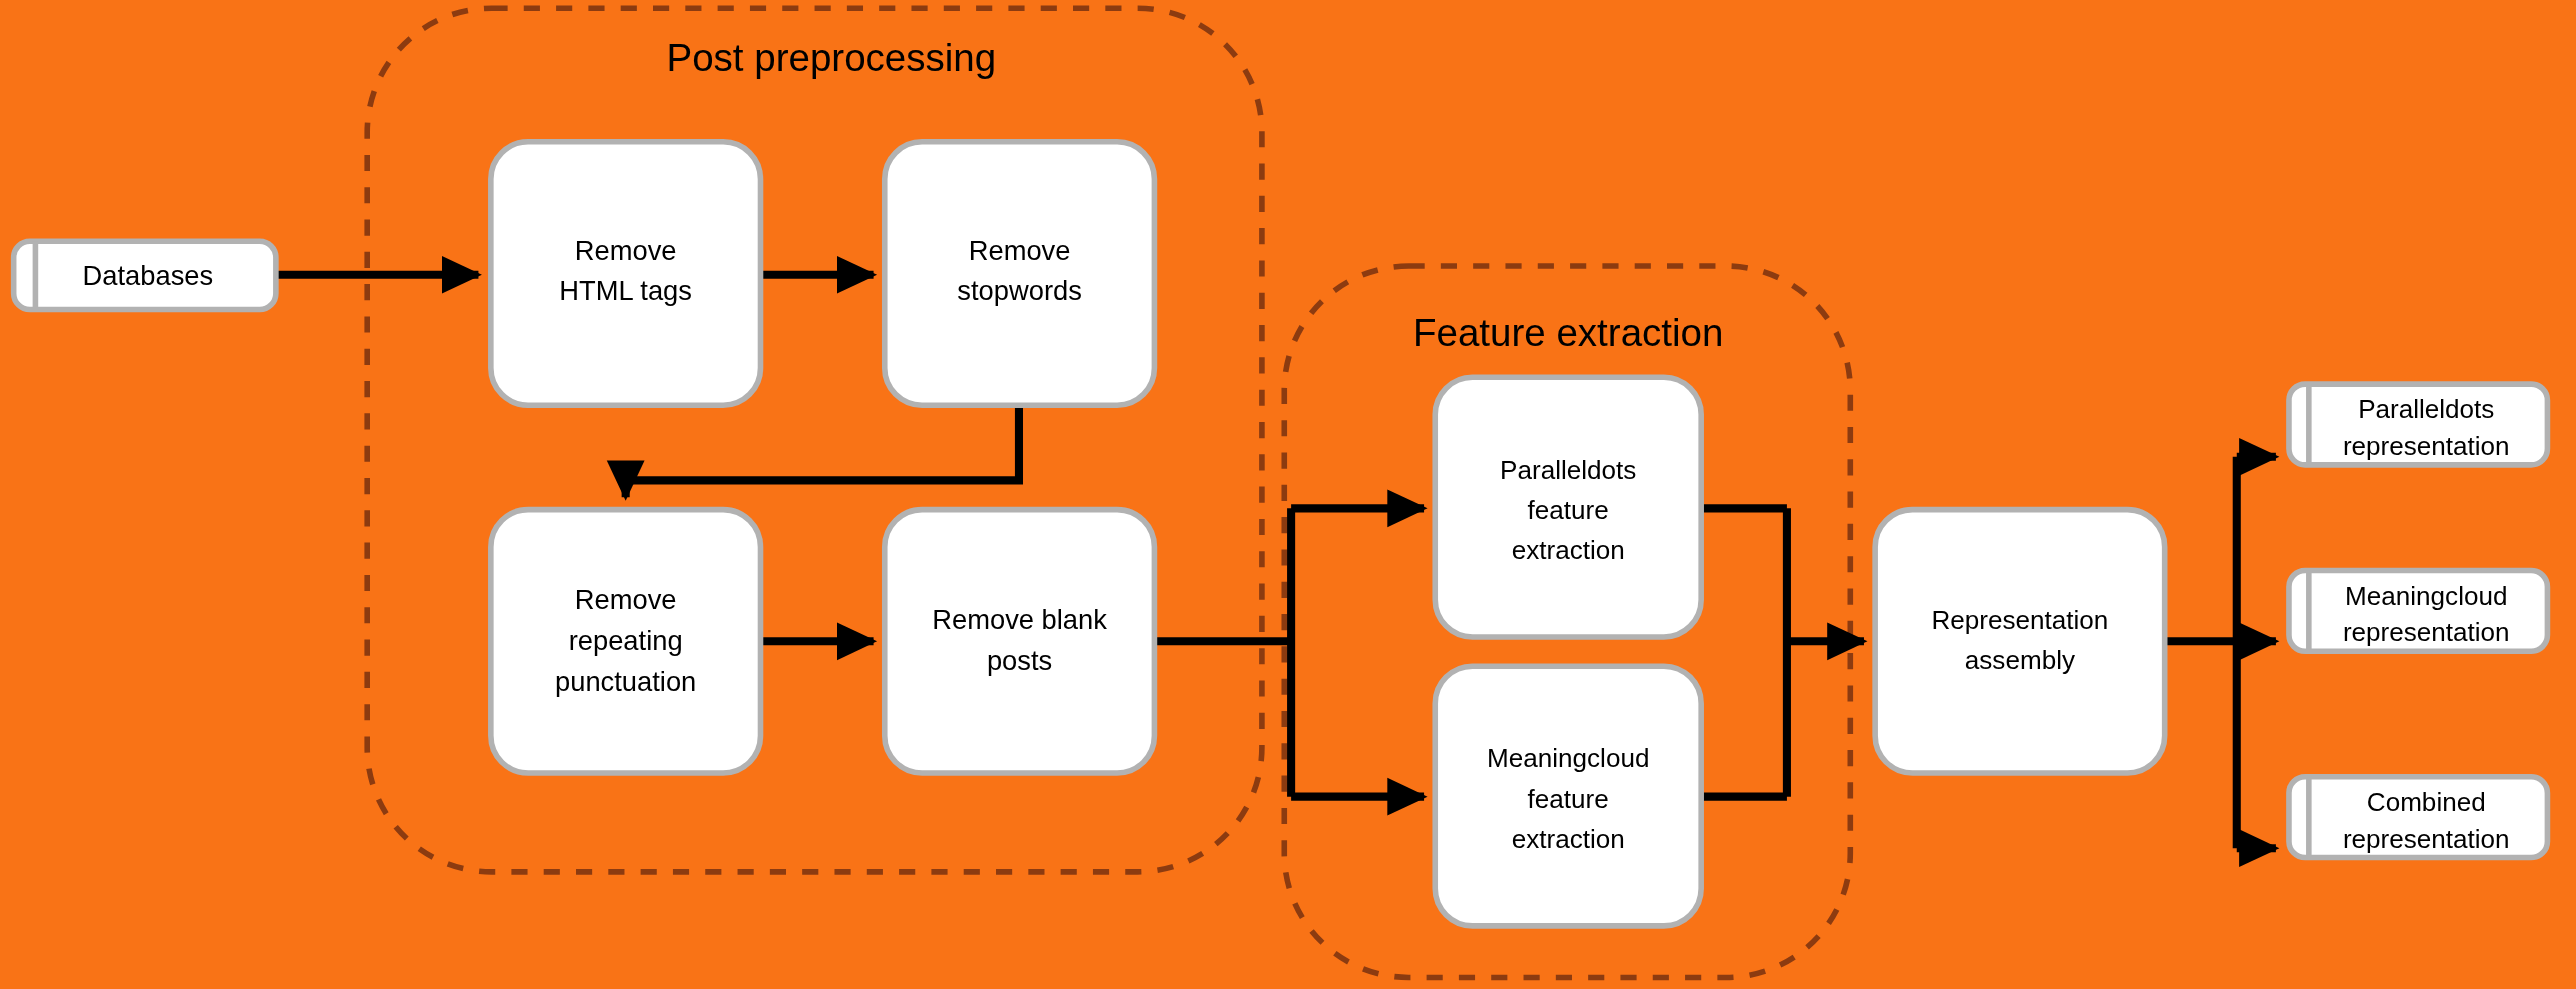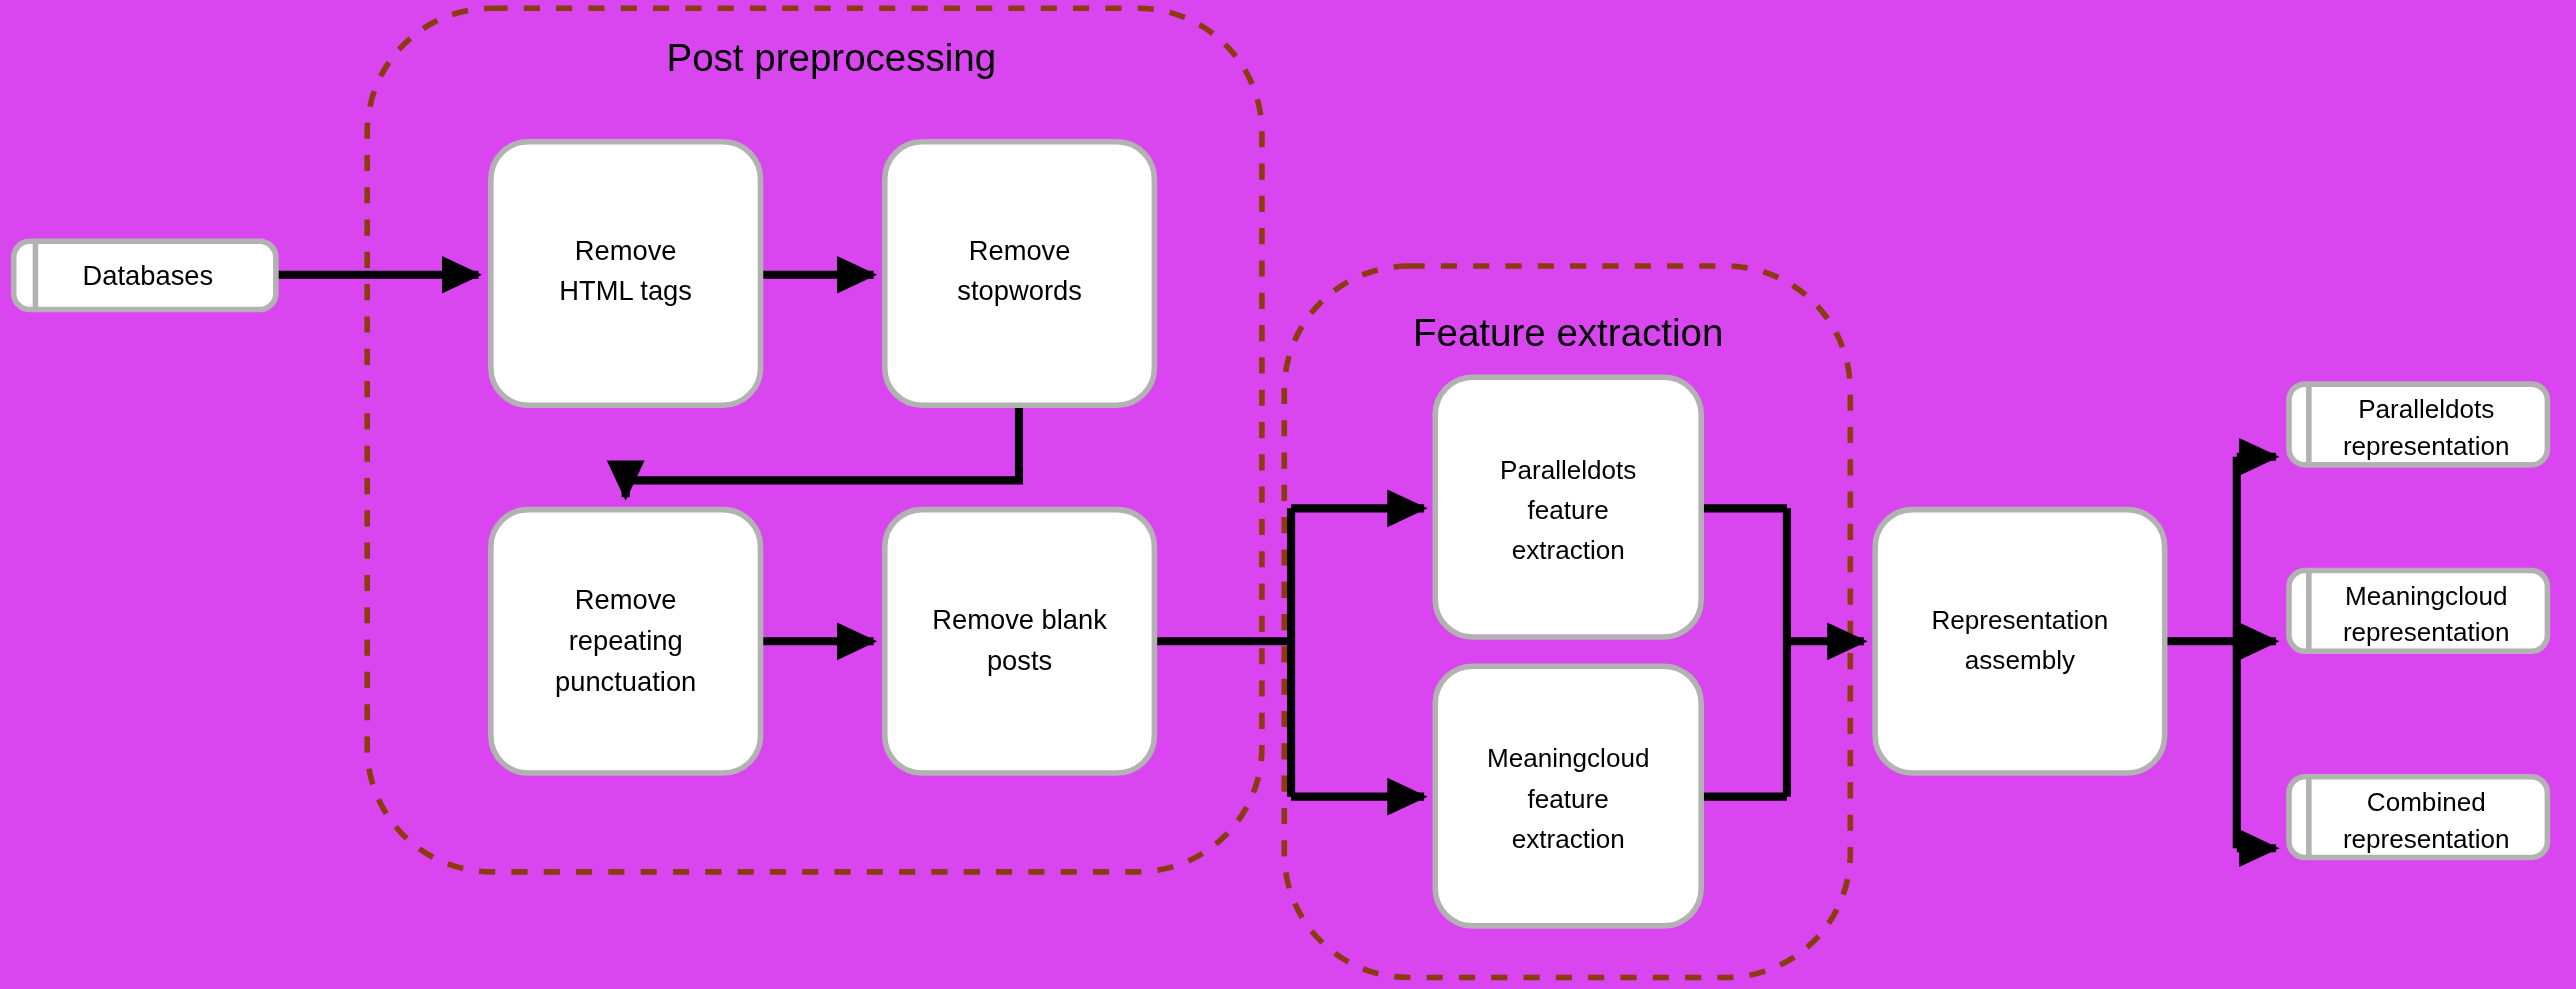--- a/index.html
+++ b/index.html
@@ -10,21 +10,21 @@
   body {
     width: 2576px;
     height: 990px;
     overflow: hidden;
     font-family: "Liberation Sans", sans-serif;
   }
   #diagram-root {
     position: relative;
     width: 2576px;
     height: 990px;
-    background: #d946ef;
+    background: #f97316;
   }
   svg.flow {
     position: absolute;
     top: 0;
     left: 0;
     width: 2576px;
     height: 990px;
     display: block;
   }
   .grp-label {

